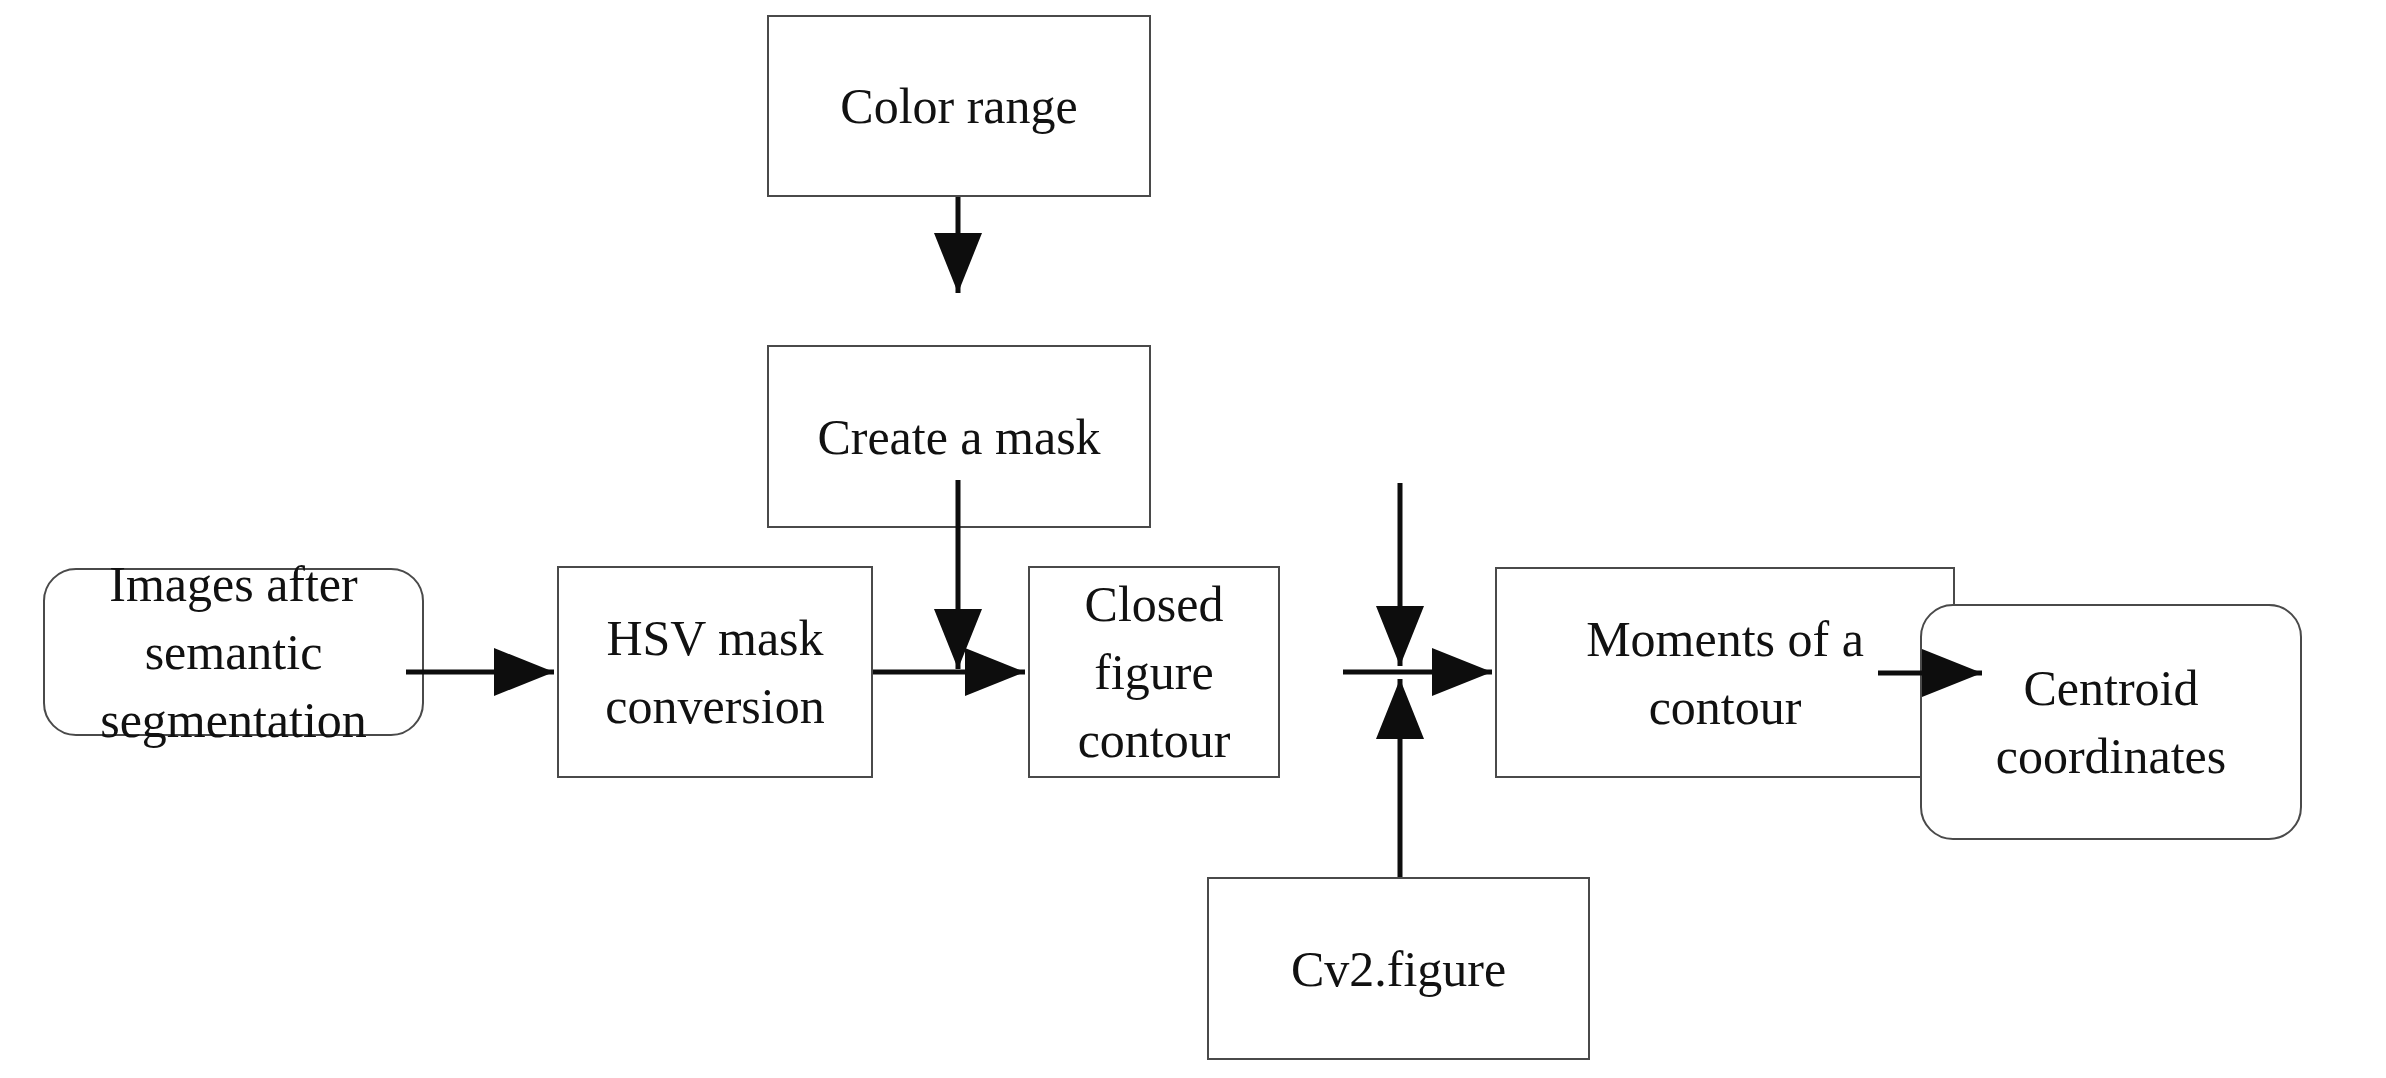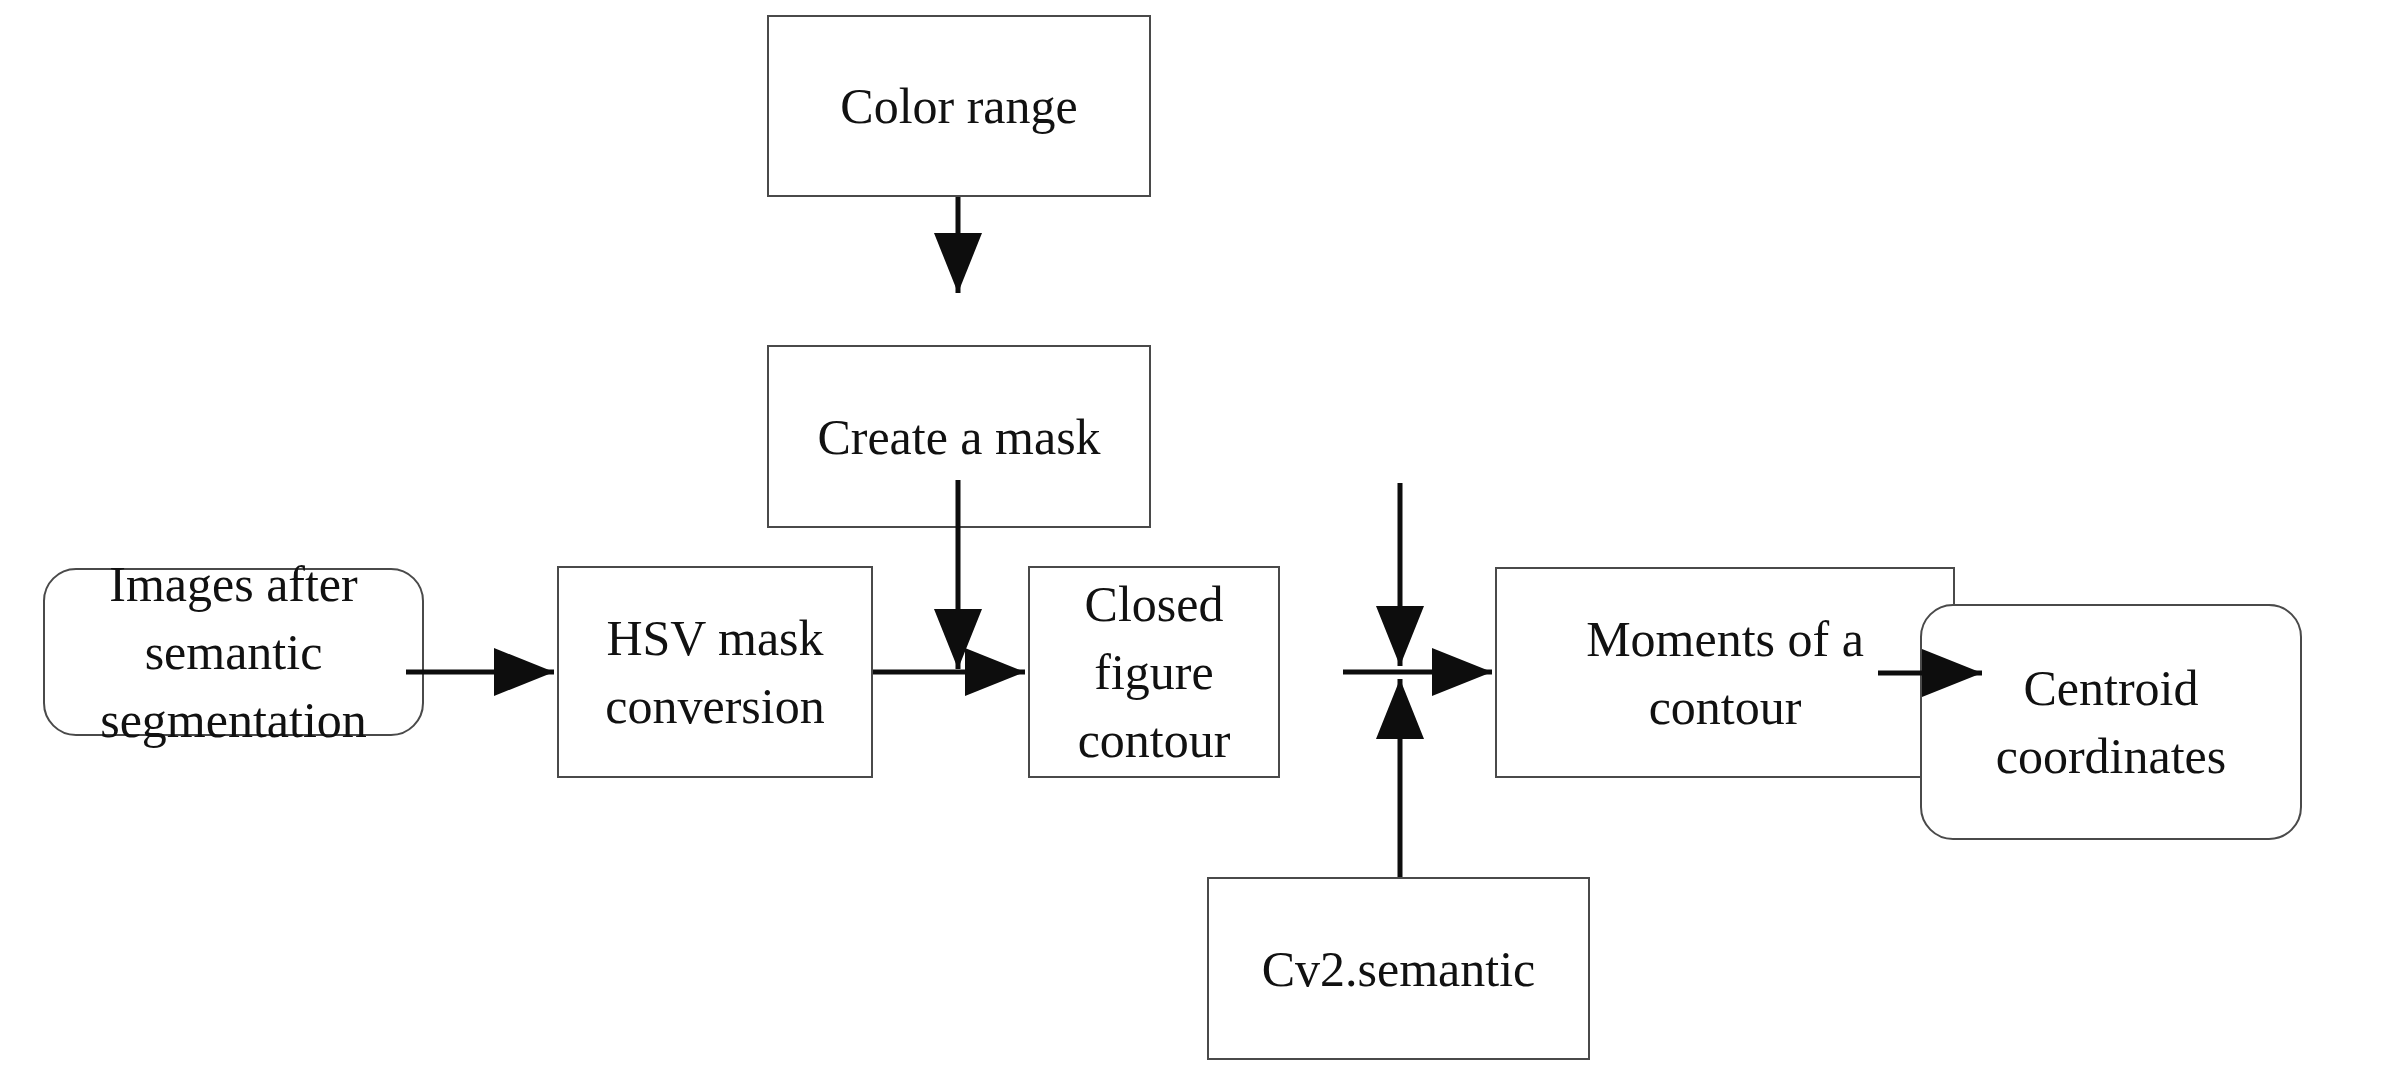--- a/index.html
+++ b/index.html
@@ -82,21 +82,21 @@
     <span>Moments of a
 contour</span>
   </div>
 
   <div class="node rounded" id="node-centroid">
     <span>Centroid
 coordinates</span>
   </div>
 
   <div class="node" id="node-cv2-moments">
-    <span>Cv2.semantic</span>
+    <span>Cv2.figure</span>
   </div>
 
   <svg id="arrow-layer" viewBox="0 0 2386 1078" xmlns="http://www.w3.org/2000/svg" aria-hidden="true">
     <defs>
       <marker id="ah" viewBox="0 0 10 8" refX="10" refY="4" markerWidth="12" markerHeight="9.6" orient="auto" markerUnits="strokeWidth">
         <path d="M0,0 L10,4 L0,8 Z" fill="#0d0d0d"></path>
       </marker>
     </defs>
 
     <line x1="958" y1="197" x2="958" y2="293" marker-end="url(#ah)"></line>

